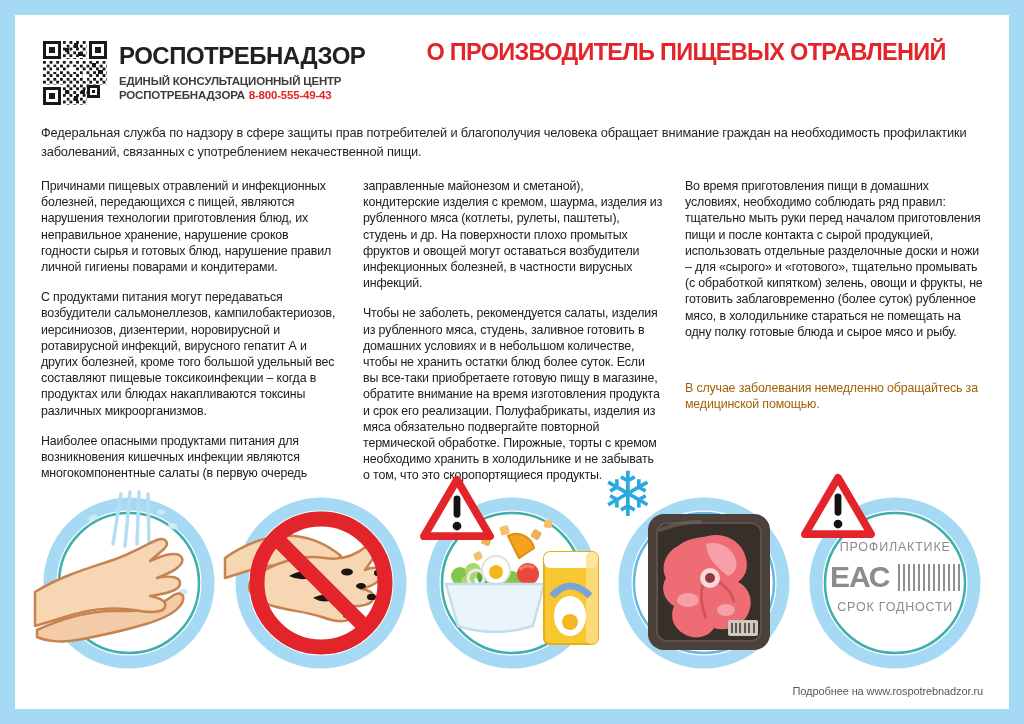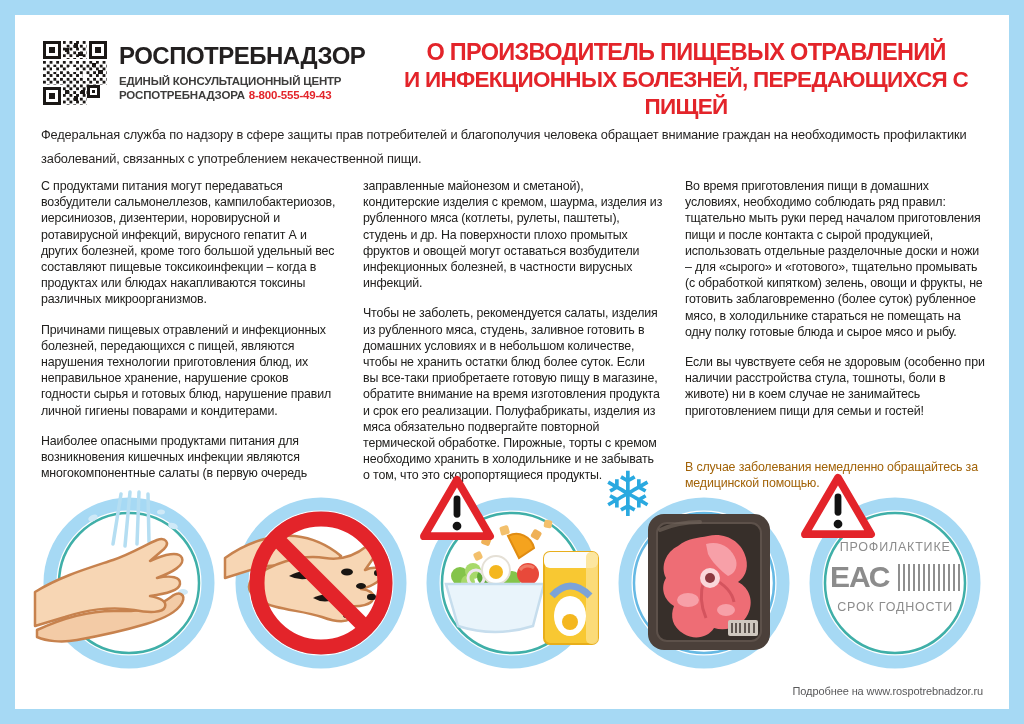--- a/index.html
+++ b/index.html
@@ -18,21 +18,21 @@
   .brand-sub { margin-top:5px; font-size:11.5px; font-weight:700; color:#3d3c3b; letter-spacing:-0.2px; line-height:14px; }
   .brand-sub-row { font-size:11.5px; font-weight:700; color:#3d3c3b; letter-spacing:-0.2px; line-height:14px; }
   .phone { color:#e3242a; margin-left:4px; }
 
   .title { position:absolute; left:352px; right:4px; top:24px; text-align:center; color:#e3242a; font-weight:700; }
   .title-line1 { font-size:23.5px; line-height:27px; letter-spacing:-0.7px; }
   .title-line2 { font-size:22.5px; line-height:27px; letter-spacing:-0.7px; }
 
   
   .intro { position:absolute; top:108px; left:26px; right:28px; margin:0;
-           font-size:12.8px; line-height:24px; color:#221f1e; letter-spacing:-0.15px; }
+           font-size:12.8px; line-height:19px; color:#221f1e; letter-spacing:-0.15px; }
 
   
   .columns { position:absolute; top:163px; left:26px; right:24px; height:300px;
              display:grid; grid-template-columns:1fr 1fr 1fr; column-gap:22px; }
   .col p { margin:0 0 14px 0; font-size:12.4px; line-height:16.2px; color:#21201e; letter-spacing:-0.15px; }
   .col p.alert { color:#a16207;margin-top:40px; }
 
   
   .icons-row { position:absolute; top:463px; left:18px; right:18px; height:198px;
                display:flex; justify-content:space-between; }
@@ -104,38 +104,36 @@
     <div class="brand">
       <div class="brand-name">РОСПОТРЕБНАДЗОР</div>
       <div class="brand-sub">ЕДИНЫЙ КОНСУЛЬТАЦИОННЫЙ ЦЕНТР</div>
       <div class="brand-sub-row">
         <span>РОСПОТРЕБНАДЗОРА</span><span class="phone">8-800-555-49-43</span>
       </div>
     </div>
 
     <h1 class="title" style="margin:0;">
       <div class="title-line1">О ПРОИЗВОДИТЕЛЬ ПИЩЕВЫХ ОТРАВЛЕНИЙ</div>
-      <div class="title-line2">И ИНФЕКЦИОННЫХ БОЛЕЗНЕЙ, ПЕРЕДАЮЩИХСЯ С ПИЩЕЙ</div>
     </h1>
 
     <p class="intro">Федеральная служба по надзору в сфере защиты прав потребителей и благополучия человека обращает внимание граждан на необходимость профилактики заболеваний, связанных с употреблением некачественной пищи.</p>
 
     <div class="columns">
       <div class="col">
+        <p>Причинами пищевых отравлений и инфекционных болезней, передающихся с пищей, являются нарушения технологии приготовления блюд, их неправильное хранение, нарушение сроков годности сырья и готовых блюд, нарушение правил личной гигиены поварами и кондитерами.</p>
         <p>С продуктами питания могут передаваться возбудители сальмонеллезов, кампилобактериозов, иерсиниозов, дизентерии, норовирусной и ротавирусной инфекций, вирусного гепатит А и других болезней, кроме того большой удельный вес составляют пищевые токсикоинфекции – когда в продуктах или блюдах накапливаются токсины различных микроорганизмов.</p>
-        <p>Причинами пищевых отравлений и инфекционных болезней, передающихся с пищей, являются нарушения технологии приготовления блюд, их неправильное хранение, нарушение сроков годности сырья и готовых блюд, нарушение правил личной гигиены поварами и кондитерами.</p>
         <p>Наиболее опасными продуктами питания для возникновения кишечных инфекции являются многокомпонентные салаты (в первую очередь</p>
       </div>
       <div class="col">
         <p>заправленные майонезом и сметаной), кондитерские изделия с кремом, шаурма, изделия из рубленного мяса (котлеты, рулеты, паштеты), студень и др. На поверхности плохо промытых фруктов и овощей могут оставаться возбудители инфекционных болезней, в частности вирусных инфекций.</p>
         <p>Чтобы не заболеть, рекомендуется салаты, изделия из рубленного мяса, студень, заливное готовить в домашних условиях и в небольшом количестве, чтобы не хранить остатки блюд более суток. Если вы все-таки приобретаете готовую пищу в магазине, обратите внимание на время изготовления продукта и срок его реализации. Полуфабрикаты, изделия из мяса обязательно подвергайте повторной термической обработке. Пирожные, торты с кремом необходимо хранить в холодильнике и не забывать о том, что это скоропортящиеся продукты.</p>
       </div>
       <div class="col">
         <p>Во время приготовления пищи в домашних условиях, необходимо соблюдать ряд правил: тщательно мыть руки перед началом приготовления пищи и после контакта с сырой продукцией, использовать отдельные разделочные доски и ножи – для «сырого» и «готового», тщательно промывать (с обработкой кипятком) зелень, овощи и фрукты, не готовить заблаговременно (более суток) рубленное мясо, в холодильнике стараться не помещать на одну полку готовые блюда и сырое мясо и рыбу.</p>
-        <p>Если вы чувствуете себя не здоровым (особенно при наличии расстройства стула, тошноты, боли в животе) ни в коем случае не занимайтесь приготовлением пищи для семьи и гостей!</p>
         <p class="alert">В случае заболевания немедленно обращайтесь за медицинской помощью.</p>
       </div>
     </div>
 
     <div class="icons-row">
 
       <div class="cell">
         <svg class="base" width="192" height="198" viewBox="0 0 192 198">
           <circle cx="96" cy="105" r="79" fill="#ffffff" stroke="#a6d9f4" stroke-width="13"></circle>
           <circle cx="96" cy="105" r="70" fill="none" stroke="#3fafa8" stroke-width="2.5"></circle>

